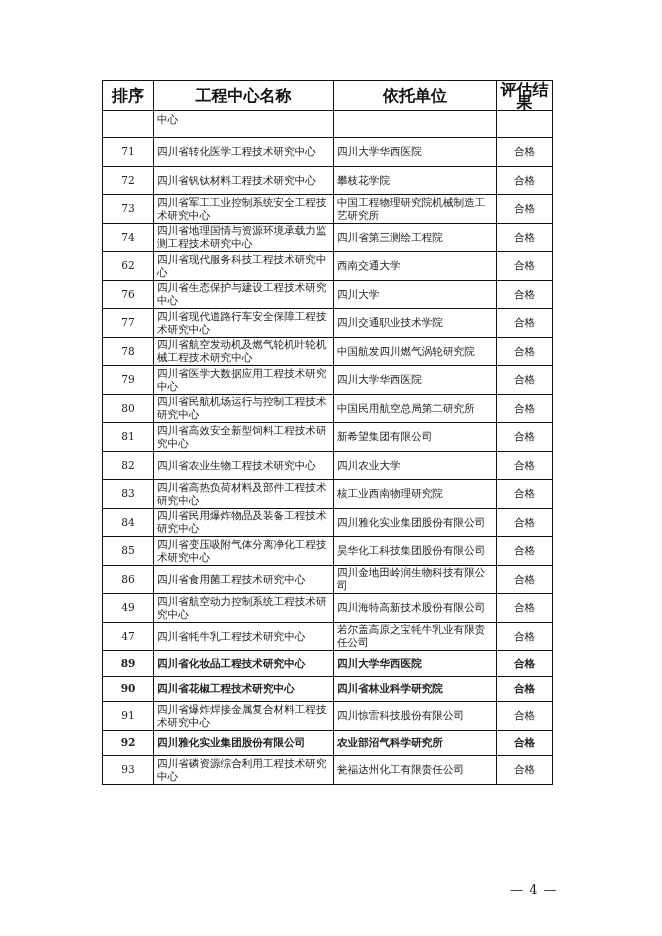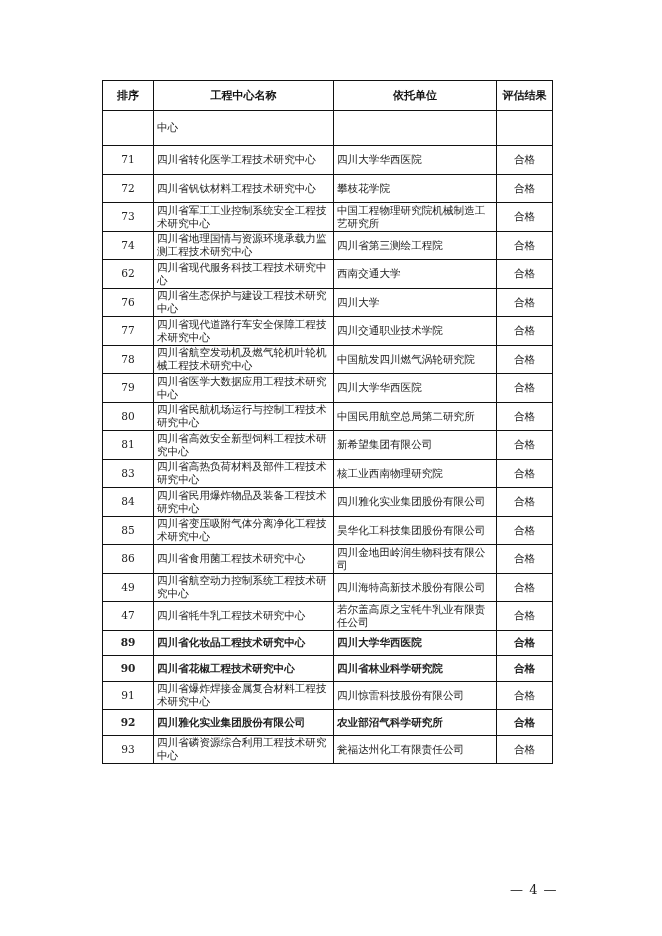--- a/index.html
+++ b/index.html
@@ -35,39 +35,39 @@
     padding: 0 3px;
     font-size: 10.6px;
     line-height: 13px;
     vertical-align: middle;
     overflow: hidden;
     word-break: break-all;
   }
   table.eval-table th {
     font-family: "DejaVu Sans", "Liberation Sans", sans-serif;
     font-weight: bold;
-    font-size: 11px;
+    font-size: 16px;
     height: 29px;
     color: #111111;
     text-align: center;
   }
   col.c-rank { width: 51px; }
   col.c-name { width: 180px; }
   col.c-unit { width: 163px; }
   col.c-result { width: 56px; }
   td.rank, td.result {
     text-align: center;
   }
   td.name, td.unit {
     text-align: left;
     padding-left: 3px;
   }
   tr.row-tall td { height: 27.5px; }
   tr.row-short td { height: 24.5px; font-weight: bold; }
-  tr.row-partial td { height: 24px; vertical-align: top; padding-top: 10px; }
+  tr.row-partial td { height: 24px; vertical-align: top; padding-top: 2px; }
   .page-number {
     position: absolute;
     left: 510px;
     top: 882px;
     font-size: 13px;
     color: #222222;
     letter-spacing: 1px;
   }
 </style>
 </head>
@@ -156,20 +156,26 @@
           <td class="unit">中国民用航空总局第二研究所</td>
           <td class="result">合格</td>
         </tr>
         <tr class="row-tall">
           <td class="rank">81</td>
           <td class="name">四川省高效安全新型饲料工程技术研究中心</td>
           <td class="unit">新希望集团有限公司</td>
           <td class="result">合格</td>
         </tr>
         <tr class="row-tall">
+          <td class="rank">82</td>
+          <td class="name">四川省农业生物工程技术研究中心</td>
+          <td class="unit">四川农业大学</td>
+          <td class="result">合格</td>
+        </tr>
+        <tr class="row-tall">
           <td class="rank">83</td>
           <td class="name">四川省高热负荷材料及部件工程技术研究中心</td>
           <td class="unit">核工业西南物理研究院</td>
           <td class="result">合格</td>
         </tr>
         <tr class="row-tall">
           <td class="rank">84</td>
           <td class="name">四川省民用爆炸物品及装备工程技术研究中心</td>
           <td class="unit">四川雅化实业集团股份有限公司</td>
           <td class="result">合格</td>

